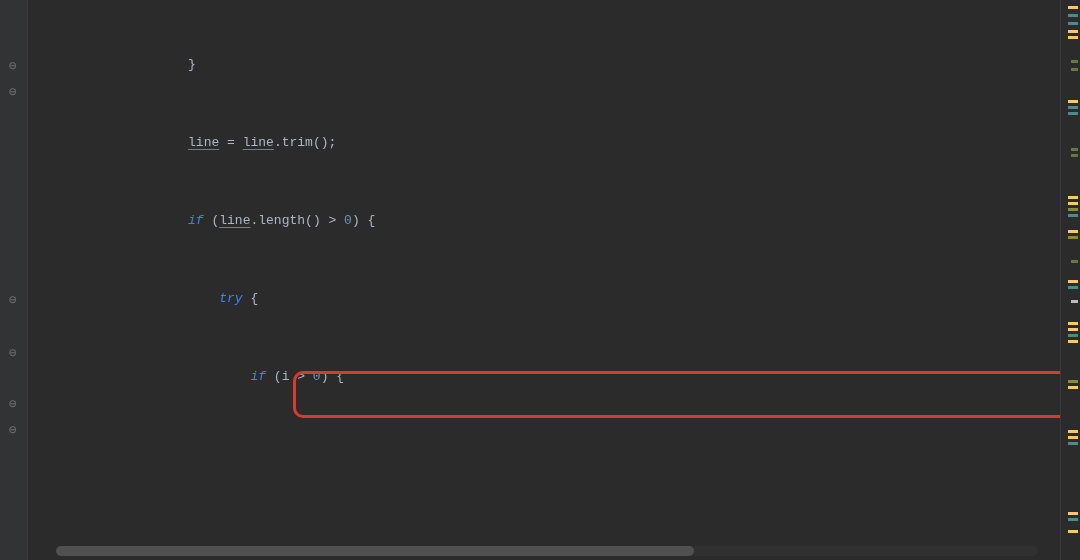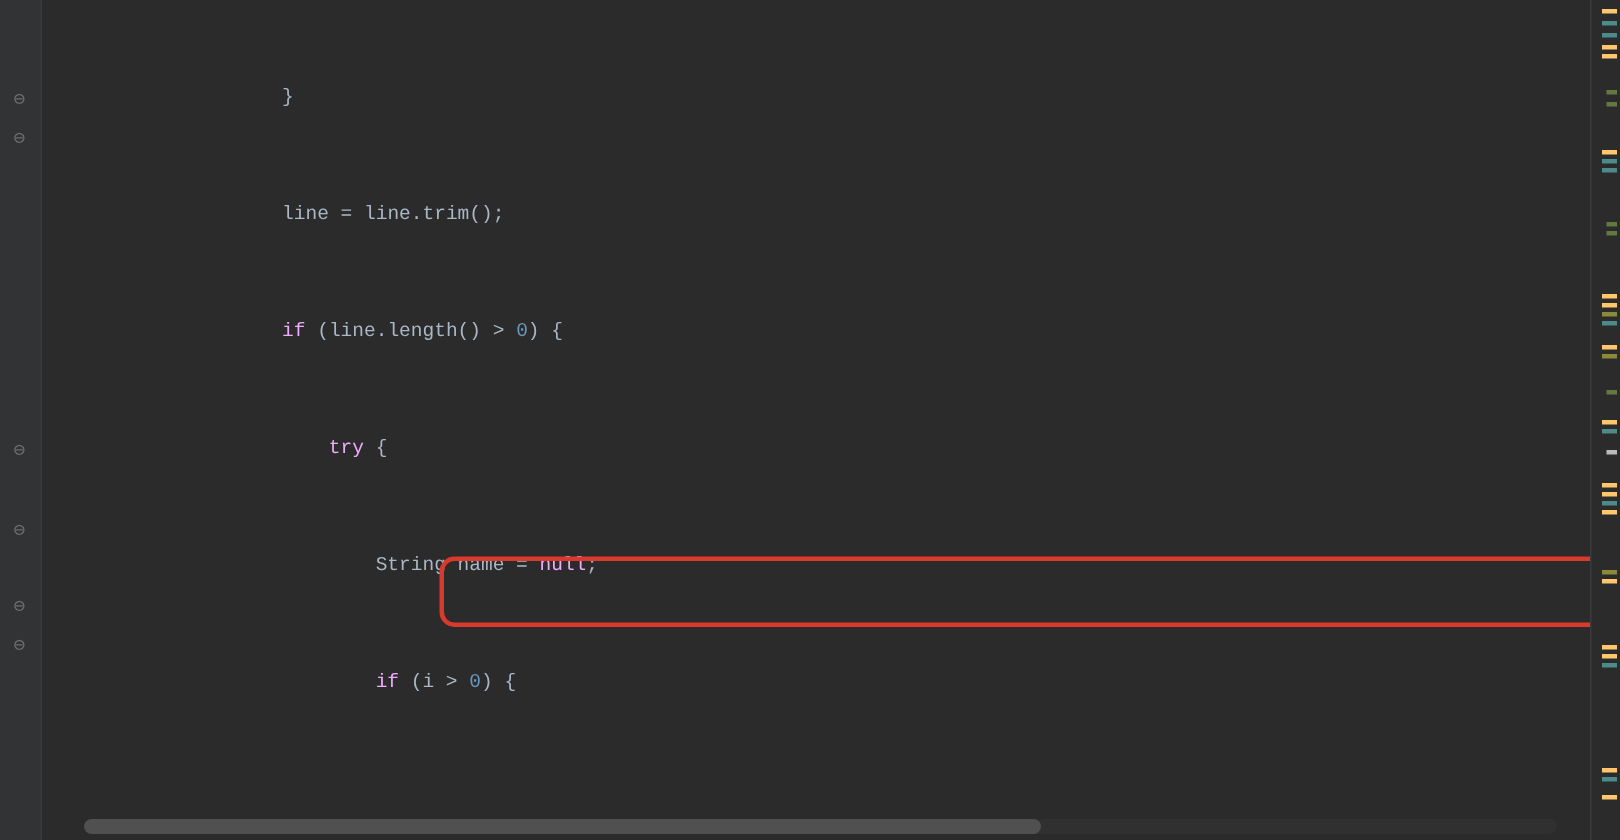--- a/index.html
+++ b/index.html
@@ -44,24 +44,24 @@
   }
   .code-lines {
     padding-left: 0;
     white-space: pre;
     letter-spacing: 0;
   }
   .code-line {
     height: 26px;
     padding-left: 4px;
   }
-  .c-kw      { color: #f0abfc; }
+  .c-kw      { color: #3b82f6; font-style: italic; }
   .c-num     { color: #6897bb; }
   .c-char    { color: #6a8759; }
-  .c-underl  { text-underline-offset: 3px; text-decoration-color: #728080; text-align: center; }
+  .c-underl  { text-decoration: underline; text-underline-offset: 3px; text-decoration-color: #728080; text-align: center; }
   .c-plain   { color: #a9b7c6; }
 
   .redbox {
     position: absolute;
     border: 3px solid #d93a2c;
     border-radius: 10px;
     left: 265px;
     top: 371px;
     width: 784px;
     height: 47px;
@@ -117,21 +117,20 @@
       <div class="gutter-mark" style="top: 398px;">⊖</div>
       <div class="gutter-mark" style="top: 424px;">⊖</div>
     </div>
 
   <div class="code-area">
     <div class="code-lines">
       <div class="code-line"><span>                    </span><span class="c-plain">}</span></div>
       <div class="code-line"><span>                    </span><span class="c-underl">line</span><span> = </span><span class="c-underl">line</span><span>.trim();</span></div>
       <div class="code-line"><span>                    </span><span class="c-kw">if </span><span>(</span><span class="c-underl">line</span><span>.length() &gt; </span><span class="c-num">0</span><span>) {</span></div>
       <div class="code-line"><span>                        </span><span class="c-kw">try </span><span>{</span></div>
-      <div class="code-line"><span>                            </span><span>String </span><span class="c-underl">name</span><span> = </span><span class="c-kw">null</span><span>;</span></div>
       <div class="code-line"><span>                            </span><span class="c-kw">if </span><span>(i &gt; </span><span class="c-num">0</span><span>) {</span></div>
       
       
       
       
       
       
       
       
       

